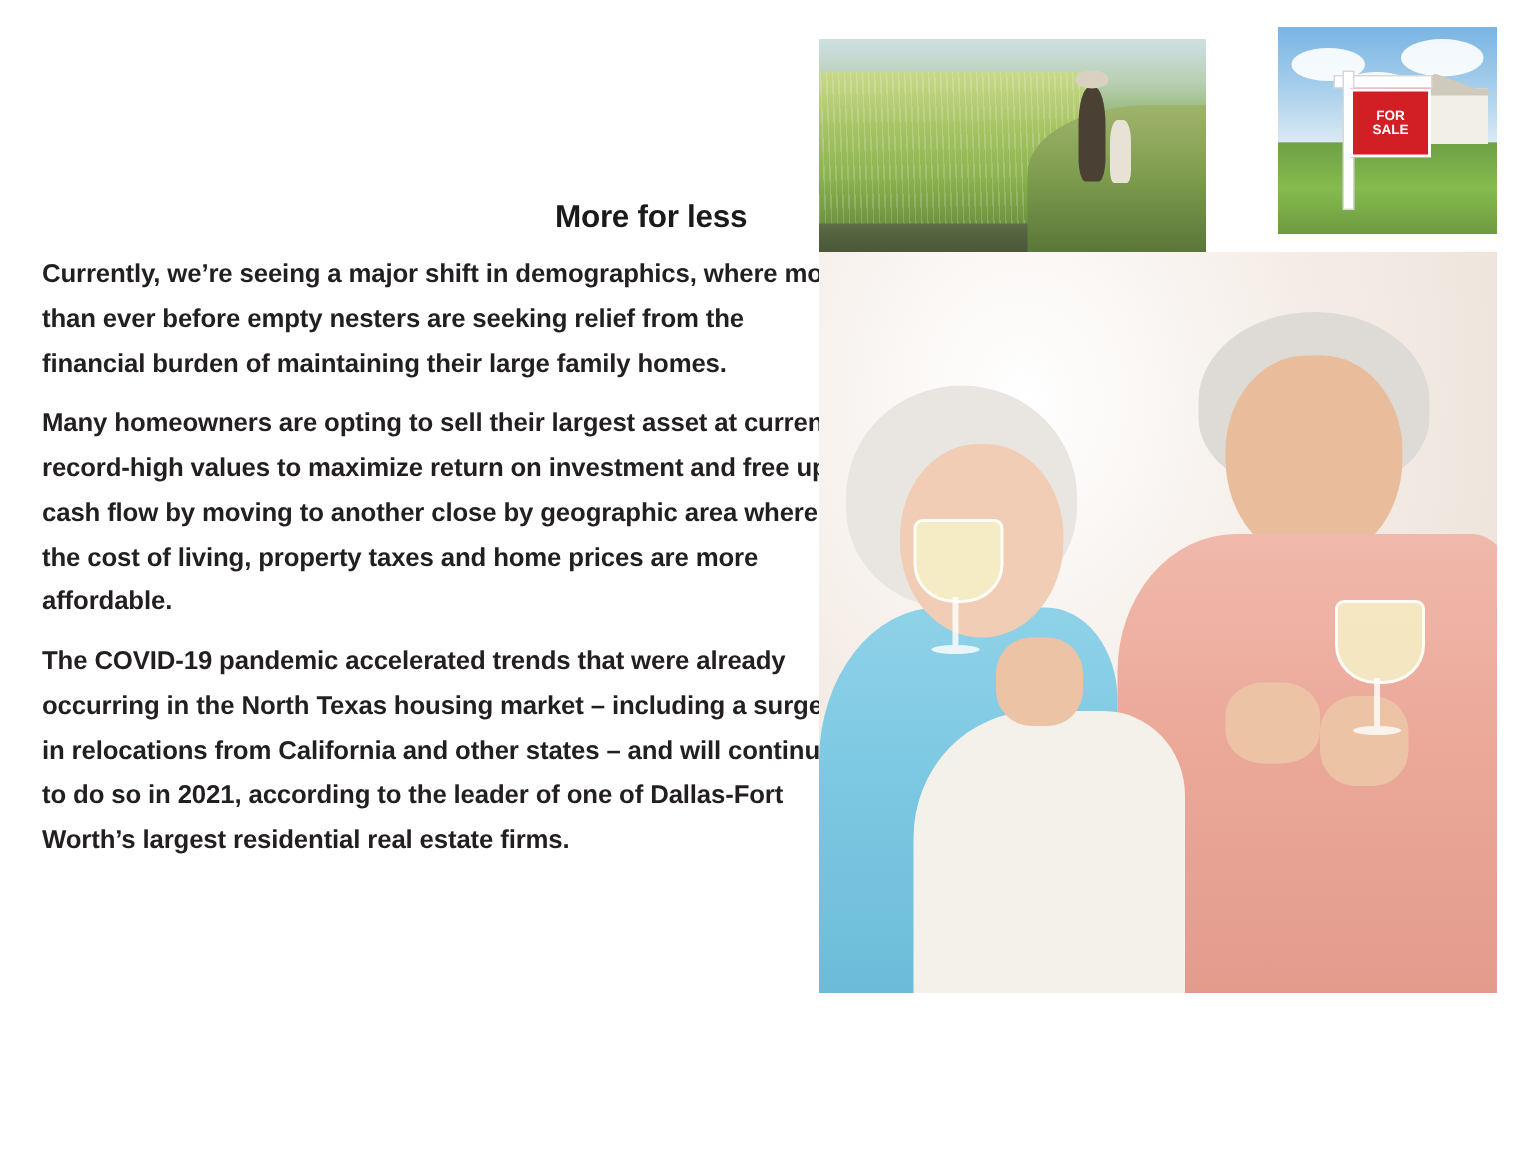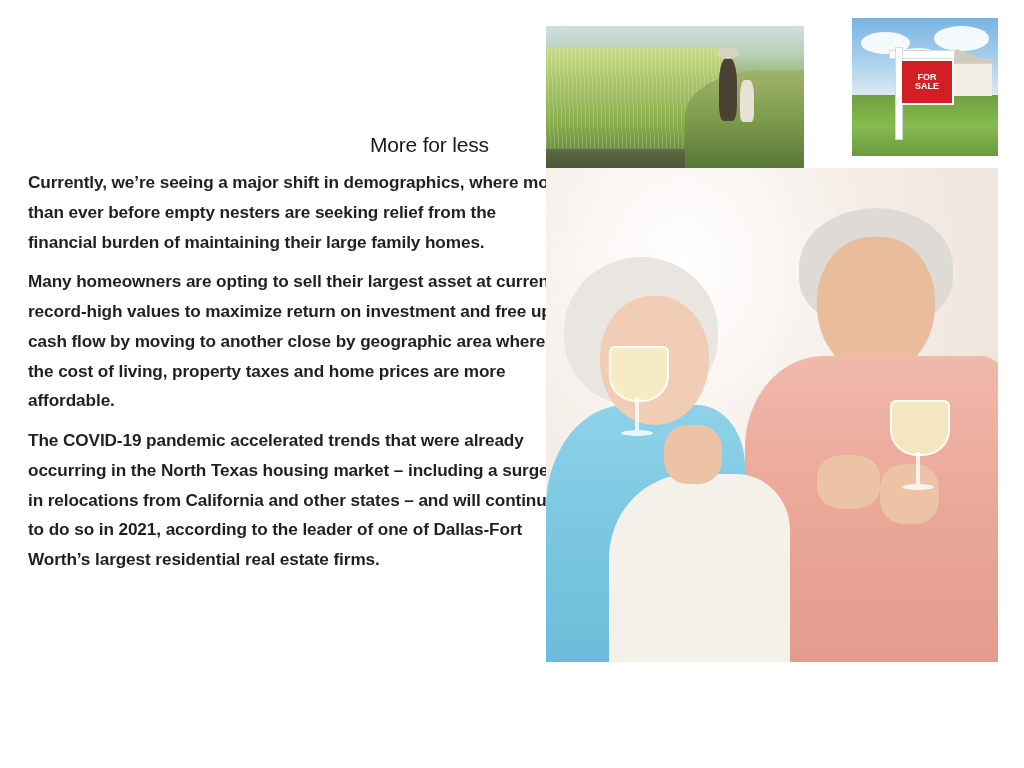--- a/index.html
+++ b/index.html
@@ -36,21 +36,21 @@
   .title .line {
     display: block;
   }
 
   
   .subhead {
     position: absolute;
     left: 370px;
     top: 133px;
     font-size: 21px;
-    font-weight: normal;
+    font-weight: bold;
     color: #1a1a1a;
     letter-spacing: -0.2px;
   }
 
   
   .body-copy {
     position: absolute;
     left: 28px;
     top: 168px;
     width: 540px;

